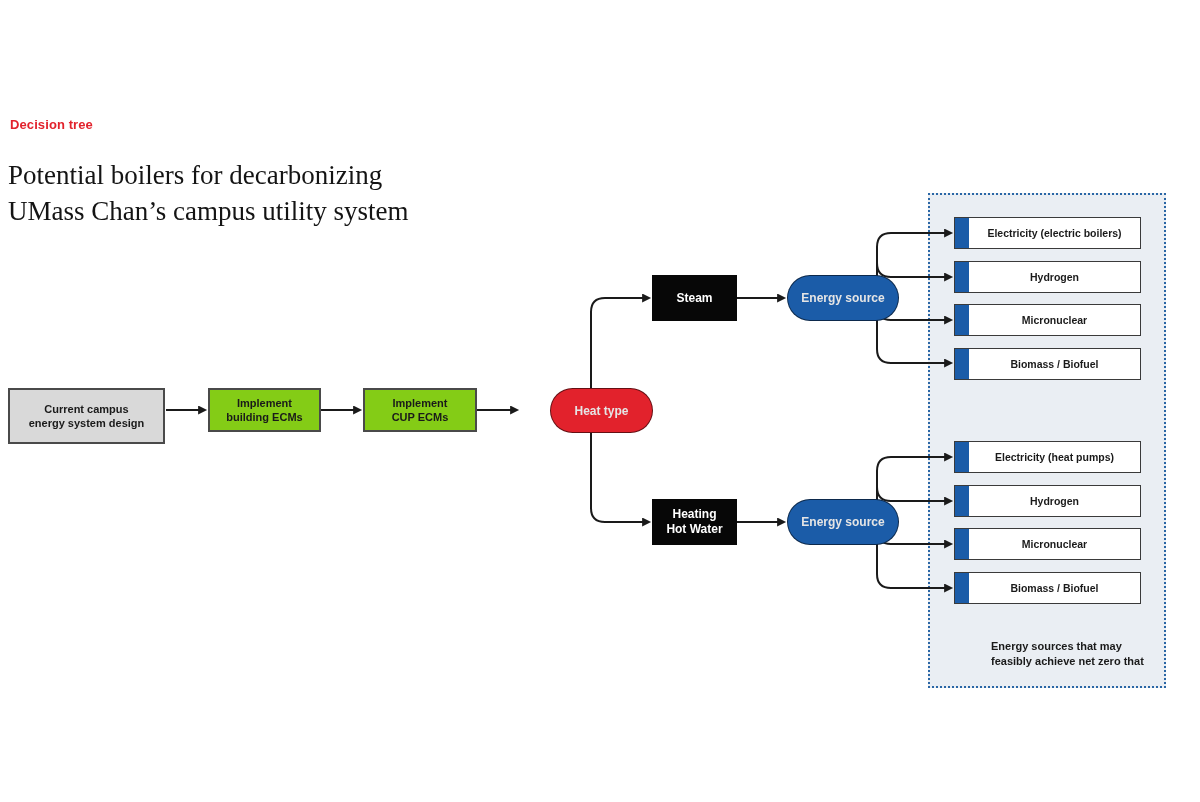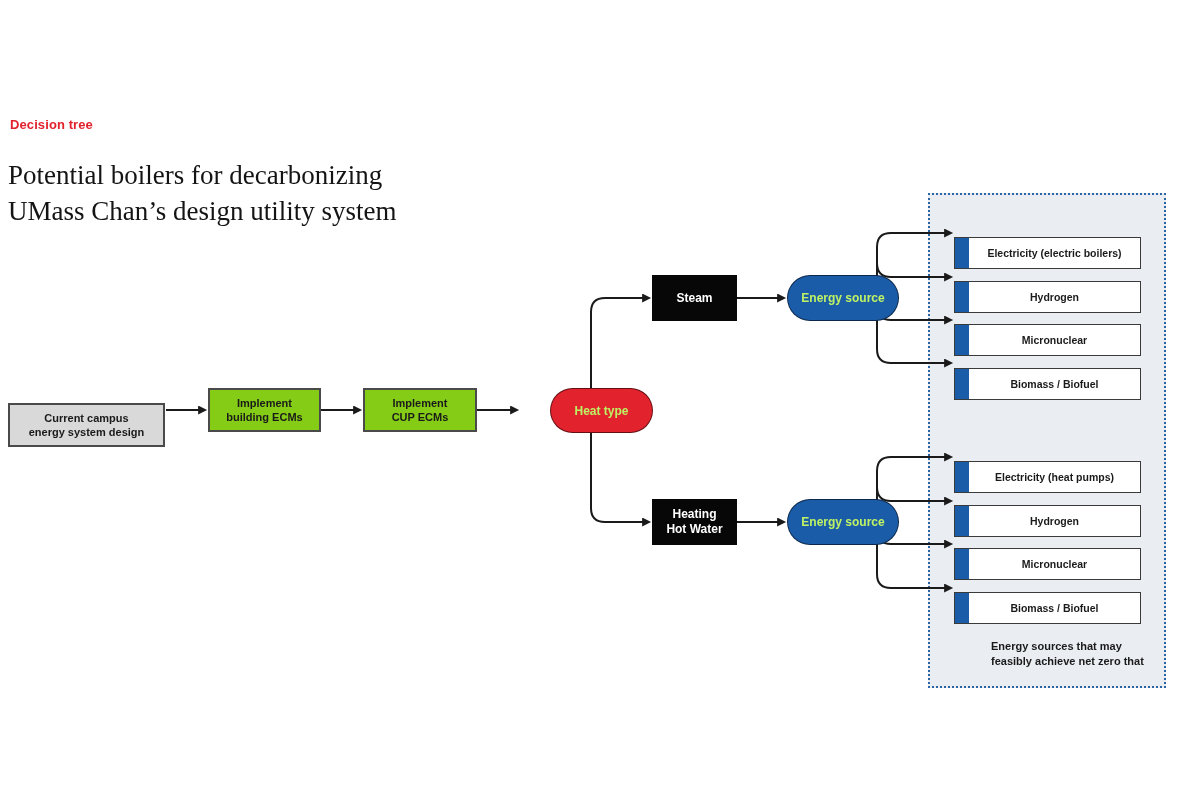--- a/index.html
+++ b/index.html
@@ -18,43 +18,43 @@
   svg.connectors{position:absolute;left:0;top:0;width:1200px;height:802px;pointer-events:none;}
   svg.connectors path{stroke:var(--line);stroke-width:2;fill:none;}
   #ah path{fill:var(--line);stroke:none;}
 
   .node{position:absolute;display:flex;flex-direction:column;align-items:center;justify-content:center;
         text-align:center;font-weight:bold;font-size:11px;line-height:14px;color:var(--line);}
   .node span{display:block;}
   .rect-gray{background:var(--gray);border:2px solid var(--border-dark);}
   .rect-white{background:#84cc16;border:2px solid var(--border-dark);}
   .rect-black{background:var(--node-black);color:#fff;font-size:12px;line-height:15px;}
-  .pill{border-radius:23px;color:#bef264;font-size:12px;border:1.5px solid rgba(0,0,0,0.55);}
+  .pill{border-radius:23px;color:#e5e5e5;font-size:12px;border:1.5px solid rgba(0,0,0,0.55);}
   .pill-red{background:var(--red);}
   .pill-blue{background:var(--blue);}
 
   .panel{position:absolute;left:928px;top:193px;width:238px;height:495px;
          background:var(--panel-bg);border:2px dotted var(--panel-border);}
   .opt{position:absolute;left:954px;width:187px;height:32px;background:#fff;
-       border:1.5px solid #3A3A3A;display:flex;align-items:center;margin-top:20px;}
+       border:1.5px solid #3A3A3A;display:flex;align-items:center;}
   .opt .bar{position:absolute;left:0;top:0;bottom:0;width:14px;background:var(--blue);}
   .opt .lbl{flex:1;margin-left:14px;text-align:center;font-weight:bold;font-size:10.5px;color:var(--line);}
   .caption{position:absolute;left:955px;top:639px;width:190px;font-weight:bold;
            font-size:11px;line-height:14.5px;color:var(--line);}
   .caption span{display:block;padding-left:36px;}
 </style>
 </head>
 <body>
 
 <div class="canvas">
 
   <div class="eyebrow">Decision tree</div>
   <h1 class="title">
     <span>Potential boilers for decarbonizing</span>
-    <span>UMass Chan’s design utility system</span>
+    <span>UMass Chan’s campus utility system</span>
   </h1>
 
   <div class="panel"></div>
 
   <svg class="connectors" viewBox="0 0 1200 802">
     <defs>
       <marker id="ah" viewBox="0 0 10 10" refX="1" refY="5" markerWidth="10" markerHeight="9" orient="auto" markerUnits="userSpaceOnUse">
         <path d="M0,0 L10,5 L0,10 Z"></path>
       </marker>
     </defs>
@@ -74,21 +74,21 @@
     <path d="M877,306 Q877,320 891,320 H945" marker-end="url(#ah)"></path>
     <path d="M877,340 V349 Q877,363 891,363 H945" marker-end="url(#ah)"></path>
 
     <path d="M877,471 V574"></path>
     <path d="M877,485 V471 Q877,457 891,457 H945" marker-end="url(#ah)"></path>
     <path d="M877,487 Q877,501 891,501 H945" marker-end="url(#ah)"></path>
     <path d="M877,530 Q877,544 891,544 H945" marker-end="url(#ah)"></path>
     <path d="M877,560 V574 Q877,588 891,588 H945" marker-end="url(#ah)"></path>
   </svg>
 
-  <div class="node rect-gray" style="left:8px;top:388px;width:157px;height:44px;margin-top:15px;">
+  <div class="node rect-gray" style="left:8px;top:388px;width:157px;height:56px;">
     <span>Current campus</span>
     <span>energy system design</span>
   </div>
 
   <div class="node rect-white" style="left:208px;top:388px;width:113px;height:44px;">
     <span>Implement</span>
     <span>building ECMs</span>
   </div>
 
   <div class="node rect-white" style="left:363px;top:388px;width:114px;height:44px;">

